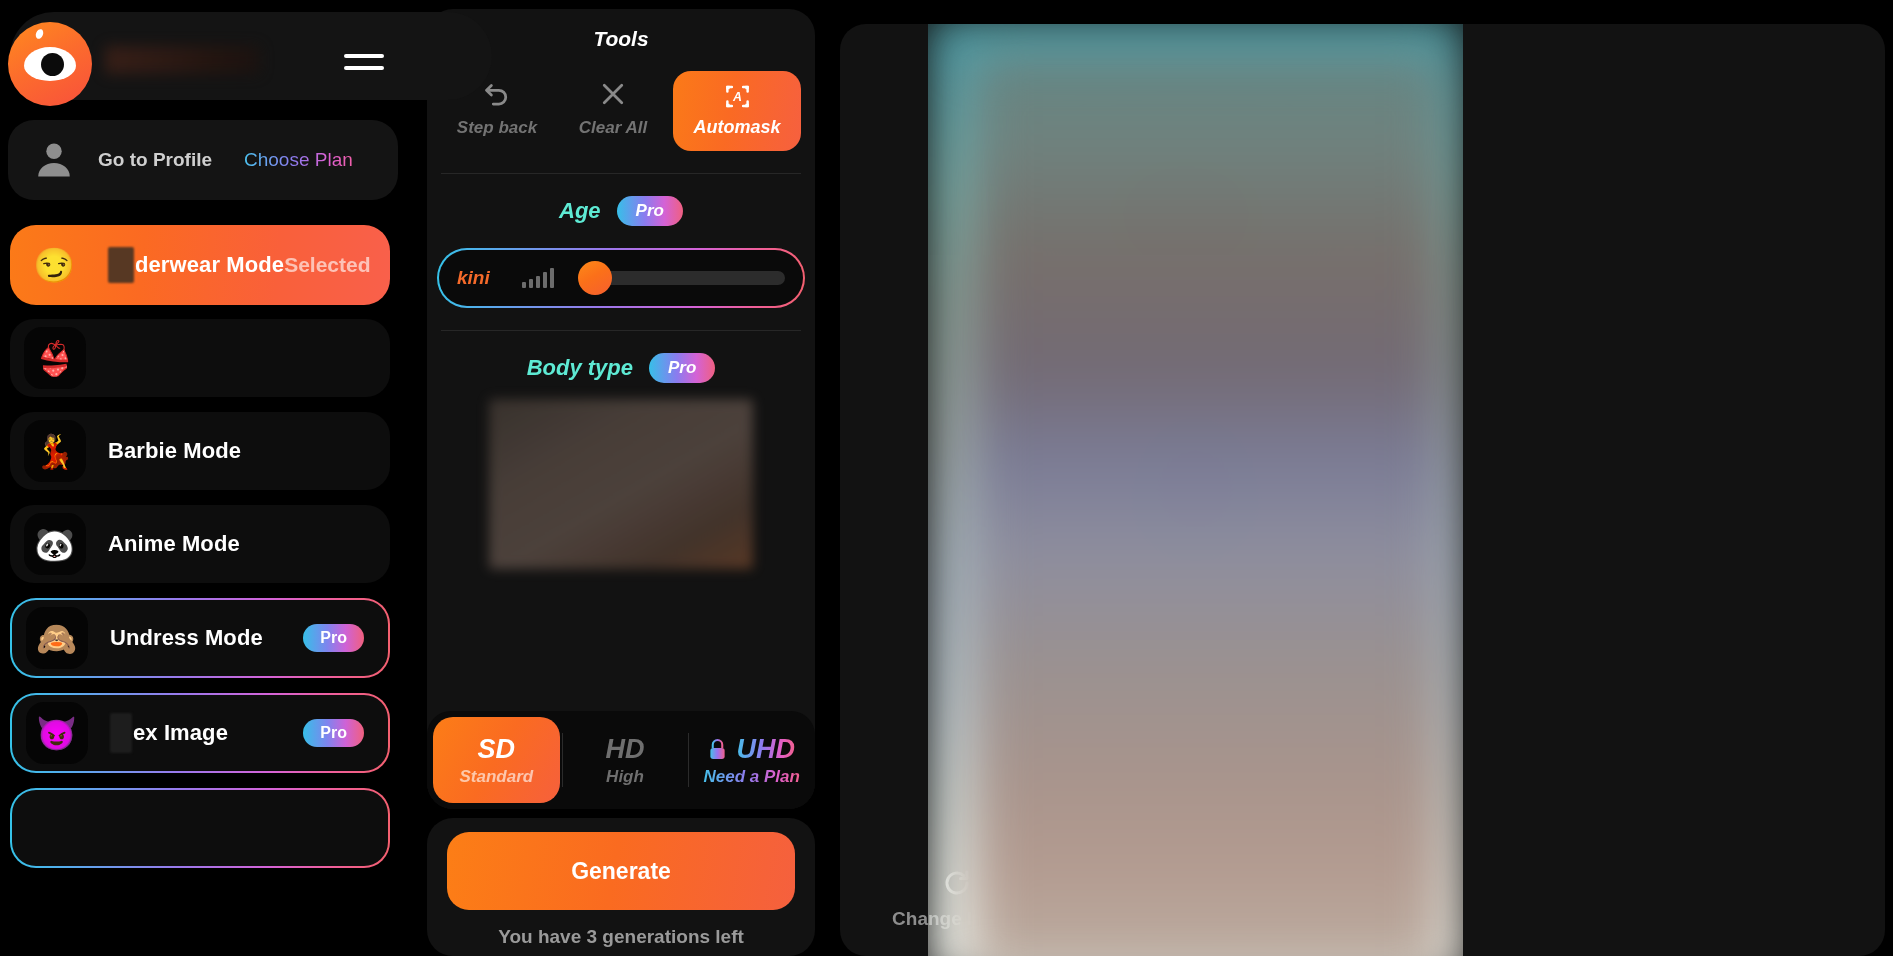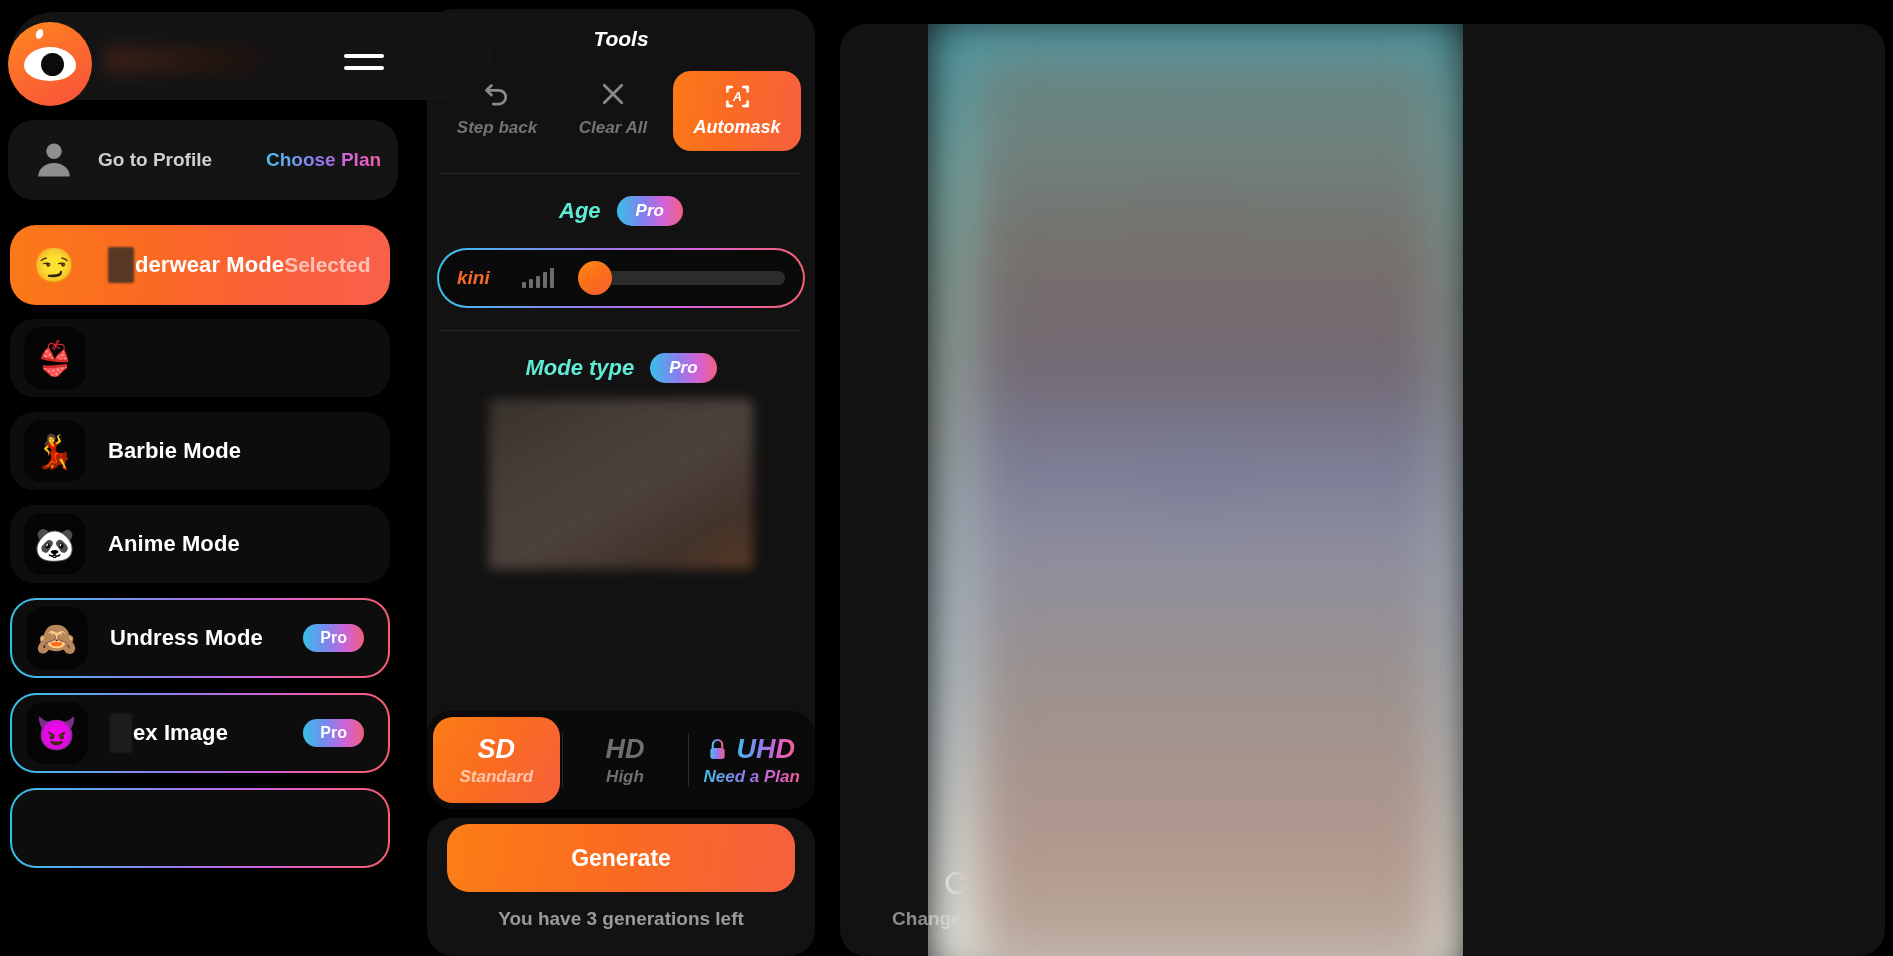--- a/index.html
+++ b/index.html
@@ -109,22 +109,22 @@
   }
   .avatar-icon svg { width: 44px; height: 44px; fill: #8e8e8e; }
   .profile-link {
     color: #cfcfcf;
     font-size: 19px;
     font-weight: 700;
     margin-left: 16px;
   }
   .plan-link {
     font-size: 19px;
-    font-weight: 700;
-    margin-left: 54px;
+    font-weight: 400;
+    margin-left: 32px;
     background: linear-gradient(90deg, #4cc3f0 0%, #8d7bf0 45%, #e35fd0 80%, #ef5fa8 100%);
     -webkit-background-clip: text;
     background-clip: text;
     color: transparent;
   }
 
   .mode-list {
     position: absolute;
     left: 0; top: 225px;
     width: 400px;
@@ -394,22 +394,22 @@
     left: 427px; top: 818px;
     width: 388px;
     height: 138px;
     background: #121212;
     border-radius: 26px;
     display: flex;
     flex-direction: column;
     align-items: center;
   }
   .generate-btn {
-    margin-top: 6px;
-    width: 348px; height: 68px;
+    margin-top: 14px;
+    width: 348px; height: 78px;
     border-radius: 22px;
     background: linear-gradient(100deg, #fc7e16 0%, #fa6b20 48%, #f5603e 100%);
     color: #fff;
     font-size: 23px;
     font-weight: 700;
     display: flex; align-items: center; justify-content: center;
     border: none;
     font-family: "Liberation Sans", sans-serif;
   }
   .gen-left {
@@ -620,21 +620,21 @@
         </span>
         <span class="track">
           <span class="thumb"></span>
         </span>
       </div>
     </div>
 
     <div class="divider"></div>
 
     <div class="section-head">
-      <span class="s-label">Mode type</span>
+      <span class="s-label">Body type</span>
       <span class="badge-pro">Pro</span>
     </div>
 
     <div class="bodytype-preview"></div>
 
     <div class="quality-row">
       <div class="q-item active">
         <div class="q-top">SD</div>
         <div class="q-sub">Standard</div>
       </div>

